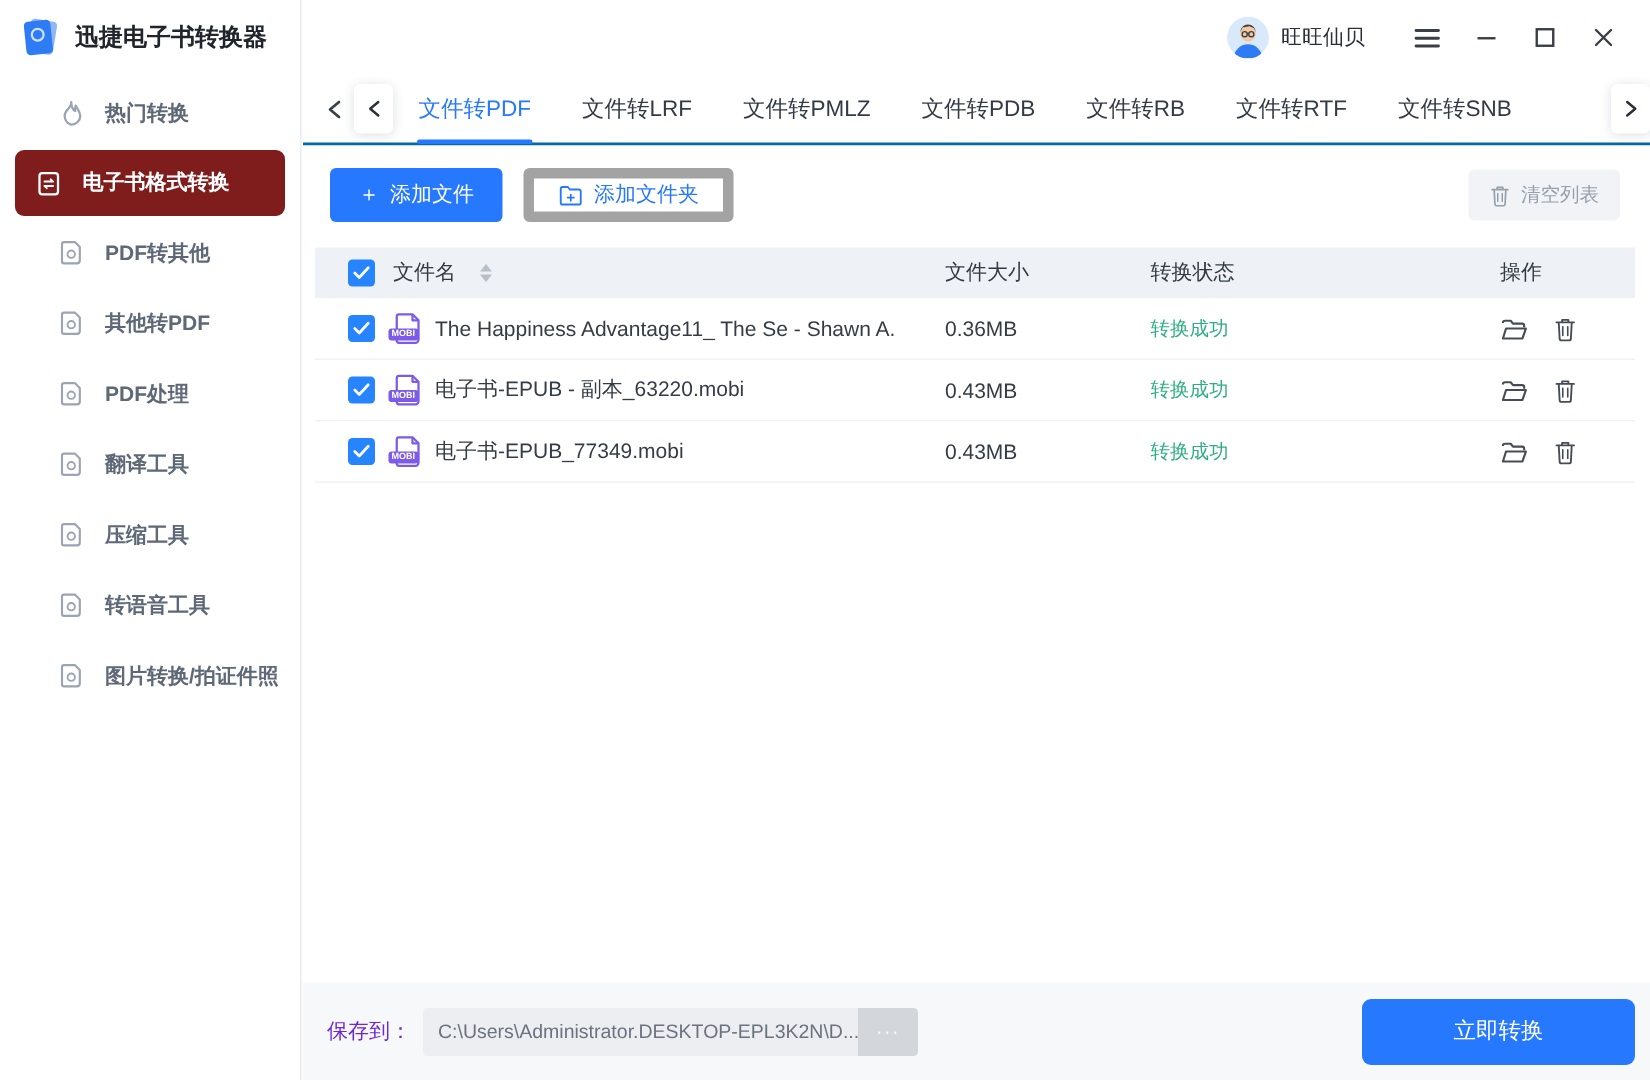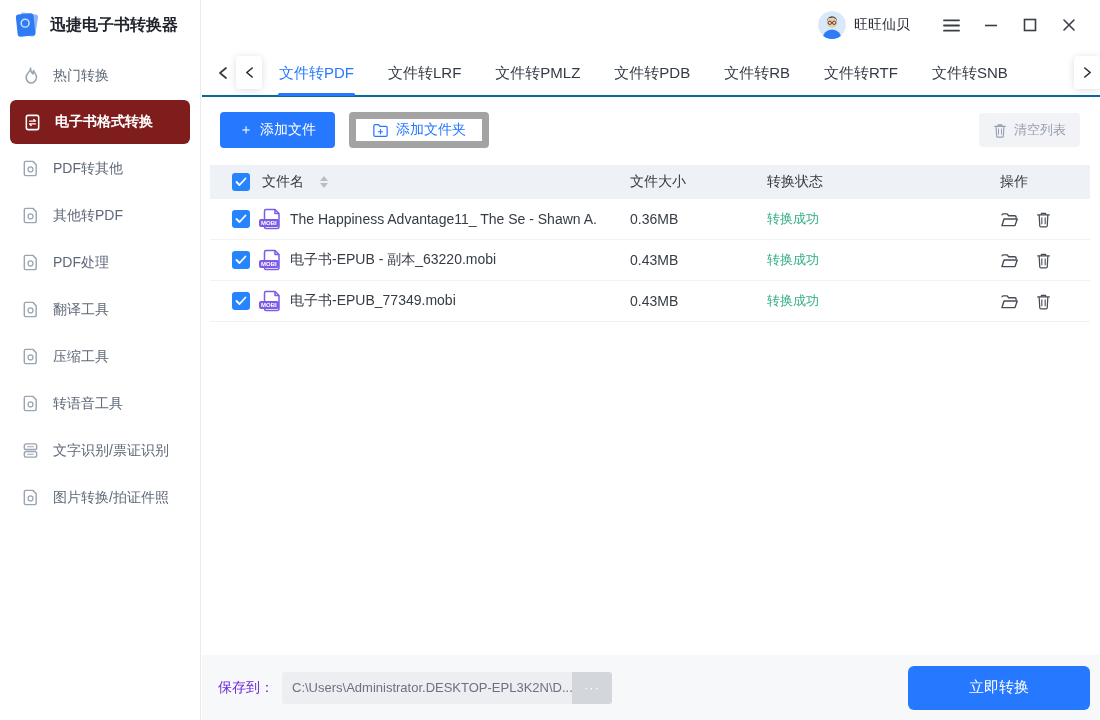--- a/index.html
+++ b/index.html
@@ -8,21 +8,21 @@
     font-family: "Liberation Sans", "DejaVu Sans", sans-serif;
     background:#fff; position:relative; overflow:hidden; color:#333A45;
   }
   
   .sidebar { position:absolute; left:0; top:0; width:201px; height:720px;
              background:#fff; border-right:1px solid #E9EBEE; }
   .brand { height:50px; display:flex; align-items:center; gap:9px; padding-left:13px; }
   .brand-title { font-size:16px; font-weight:bold; color:#20242C; }
   .nav { padding-top:2px; }
   .nav-item { height:47px; display:flex; align-items:center; gap:13px;
-              padding-left:21px; color:#5E6877; font-size:14px; cursor:pointer; white-space:nowrap; }
+              padding-left:38px; color:#5E6877; font-size:14px; cursor:pointer; white-space:nowrap;font-weight:bold; }
   .nav-item .icn { width:19px; height:19px; color:#9AA4B2; flex:none; display:flex; align-items:center; justify-content:center; }
   .nav-item.active { background:#7f1d1d; color:#fff; margin:1px 10px; padding-left:13px;
                      border-radius:6px; height:44px; font-weight:bold; }
   .nav-item.active .icn { color:#fff; }
   
   .main { position:absolute; left:202px; top:0; width:898px; height:720px; }
   
   .titlebar { height:50px; display:flex; align-items:center; justify-content:flex-end; padding-right:12px; }
   .user-chip { display:flex; align-items:center; cursor:pointer; }
   .avatar { width:28px; height:28px; border-radius:50%; overflow:hidden; flex:none; }
@@ -233,28 +233,20 @@
       <span class="icn">
           <svg width="19" height="19">
             <use href="#i-doc"></use>
           </svg>
         </span>
       <span>转语音工具</span>
     </div>
     <div class="nav-item">
       <span class="icn">
           <svg width="19" height="19">
-            <use href="#i-lines"></use>
-          </svg>
-        </span>
-      <span>文字识别/票证识别</span>
-    </div>
-    <div class="nav-item">
-      <span class="icn">
-          <svg width="19" height="19">
             <use href="#i-doc"></use>
           </svg>
         </span>
       <span>图片转换/拍证件照</span>
     </div>
   </div>
 </div>
 
 <div class="main">
 

